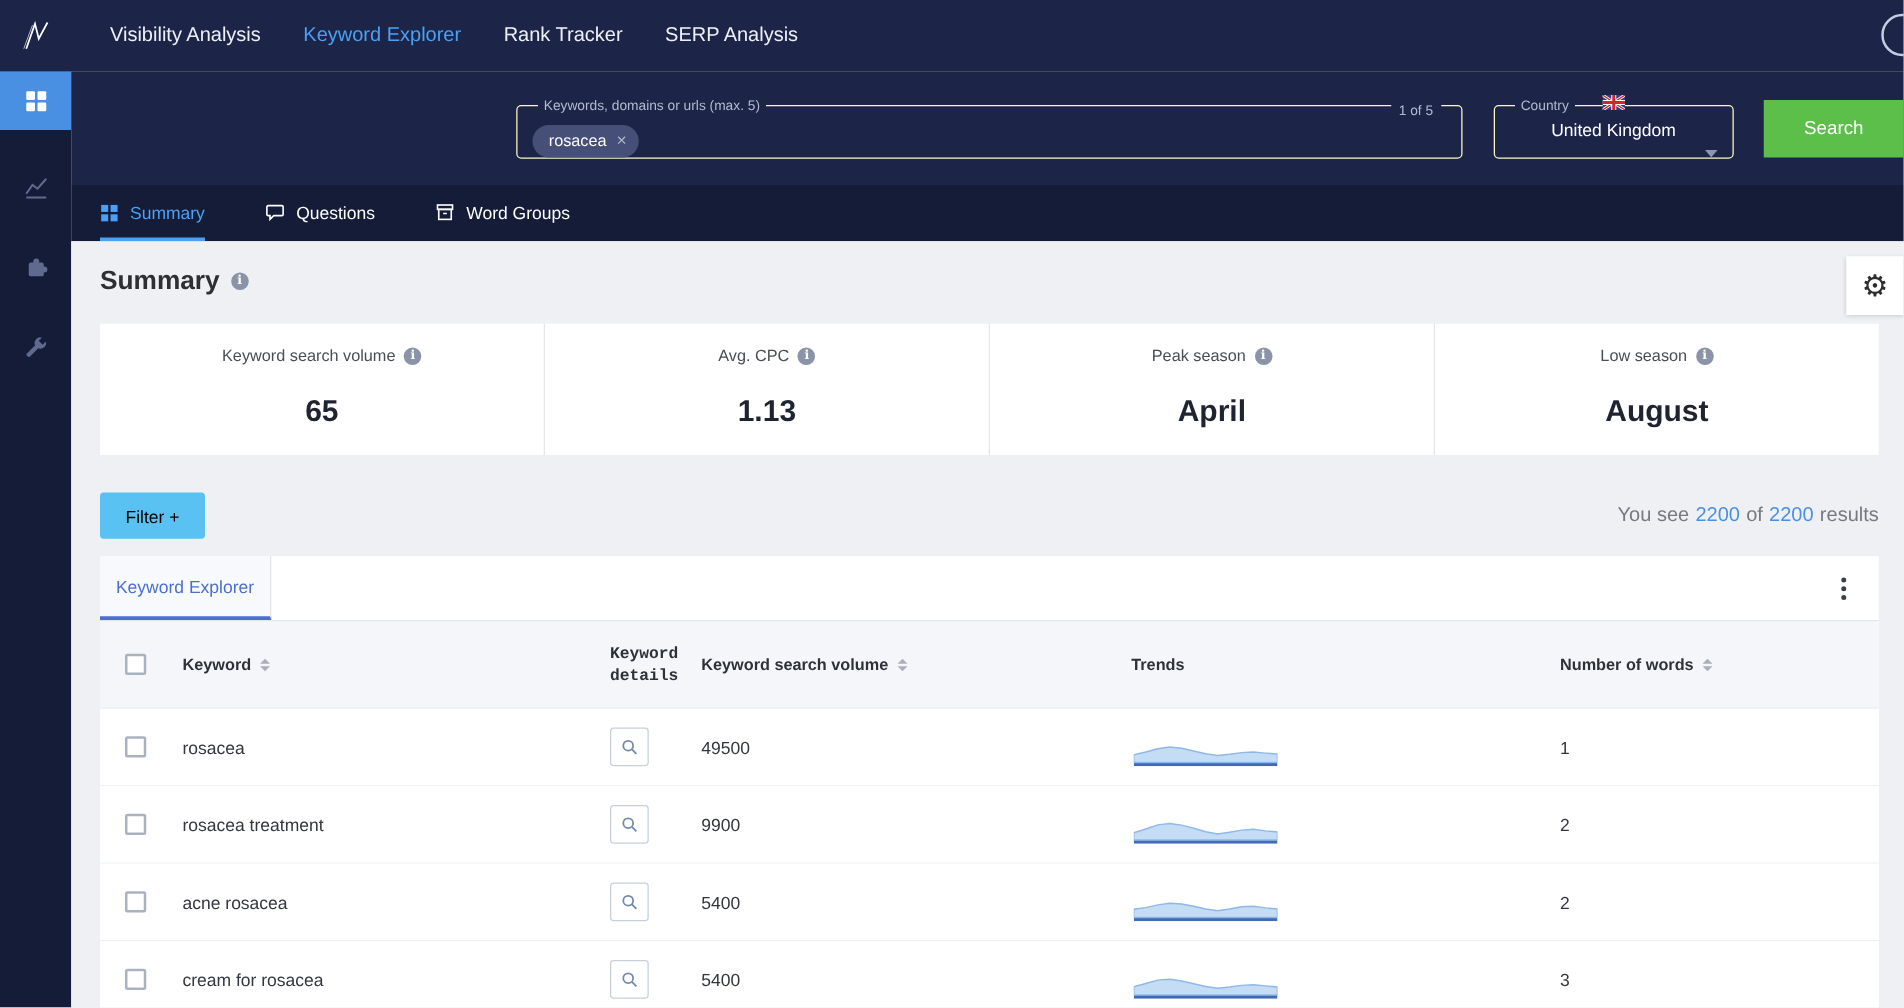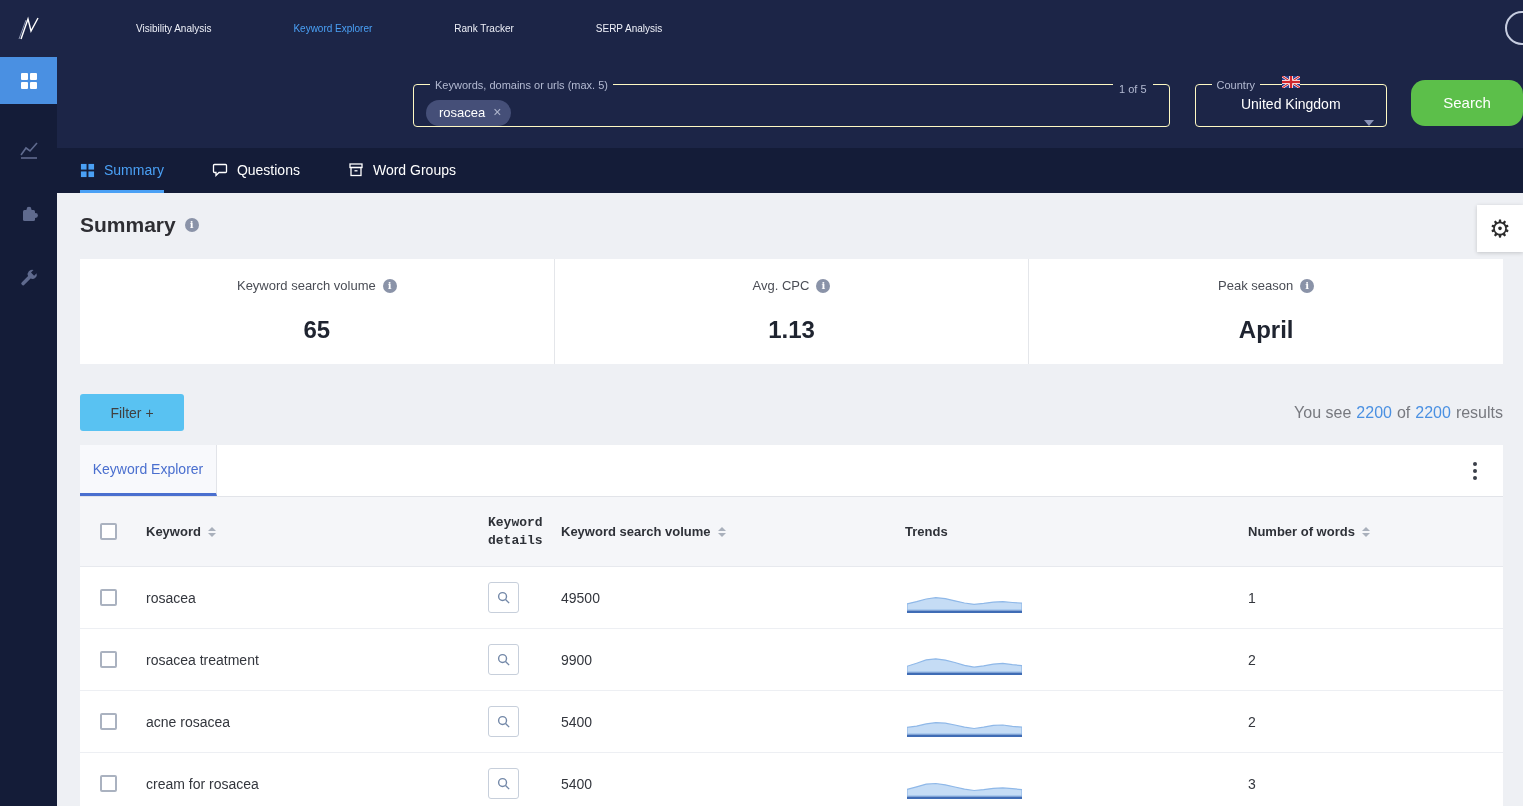--- a/index.html
+++ b/index.html
@@ -3,21 +3,21 @@
 <meta charset="utf-8">
 <style>
   * { box-sizing: border-box; margin: 0; padding: 0; }
   html,body { width: 1523px; height: 806px; overflow: hidden; }
   body { font-family: "Liberation Sans", sans-serif; background: #eef0f4; }
 
   
   .topbar { height: 57px; background: #1c2547; display: flex; align-items: center; position: relative; }
   .logo { width: 57px; display: flex; justify-content: center; align-items: center; }
   .topnav { display: flex; gap: 34px; margin-left: 31px; }
-  .nav-item { font-size: 10px; color: #eef0f8; cursor: pointer; margin-left: 48px; }
+  .nav-item { font-size: 16px; color: #eef0f8; cursor: pointer; }
   .nav-item.active { color: #4aa0f5; }
   .avatar { position: absolute; right: -16px; top: 11px; width: 34px; height: 34px;
             border: 2px solid #c6cde0; border-radius: 50%; }
 
   
   .body-row { display: flex; height: 749px; }
   .sidebar { width: 57px; background: #141c38; display: flex; flex-direction: column; align-items: center; flex: none; }
   .side-item { width: 57px; height: 47px; display: flex; align-items: center; justify-content: center;
                color: #5f6a8e; cursor: pointer; }
   .side-item.active { background: #4a90e2; color: #fff; }
@@ -34,21 +34,21 @@
   .chip { background: #454f78; color: #fff; font-size: 13px; border-radius: 14px;
           padding: 5px 10px 6px 13px; display: inline-flex; align-items: center; gap: 8px; margin-top: -6px; }
   .chip .x { color: #aeb5cc; font-size: 14px; cursor: pointer; line-height: 1; }
   .counter { position: absolute; top: -8px; right: 16px; font-size: 11px; color: #b3bad2;
              background: #1c2547; padding: 0 6px; }
   .country-inner { display: flex; align-items: center; gap: 8px; width: 100%; margin-top: -6px; flex-direction: column; }
   .country-name { color: #fff; font-size: 14px; }
   .caret { width: 0; height: 0; border-left: 5px solid transparent; border-right: 5px solid transparent;
            border-top: 6px solid #8a93b8; margin-left: auto; }
   .search-btn { margin-left: 24px; width: 112px; height: 46px; background: #5cbf4a; color: #fff;
-                font-size: 15px; border: none; border-radius: 14px; cursor: pointer; flex: none;
+                font-size: 15px; border: none; border-radius: 0; cursor: pointer; flex: none;
                 font-family: "Liberation Sans", sans-serif; }
 
   
   .tabbar { height: 45px; background: #141c38; display: flex; padding-left: 23px; gap: 48px; flex: none; }
   .tab { display: flex; align-items: center; gap: 9px; color: #fff; font-size: 14px;
          border-bottom: 3px solid transparent; cursor: pointer; padding-top: 2px; }
   .tab.active { color: #4aa0f5; border-bottom-color: #4aa0f5; }
 
   
   .main { flex: 1; background: #eef0f4; position: relative; padding: 0 20px 0 23px; overflow: hidden; }
@@ -62,21 +62,21 @@
           font-family: "DejaVu Serif", serif; flex: none; }
   .info::after { content: "i"; }
 
   .stats { margin-top: 22px; background: #fff; display: flex; }
   .stat { flex: 1; text-align: center; padding: 17px 0 20px; }
   .stat + .stat { border-left: 1px solid #e4e6ea; }
   .stat-label { font-size: 13px; color: #4a4d55; display: inline-flex; align-items: center; gap: 7px; }
   .stat-value { margin-top: 22px; font-size: 24px; font-weight: 700; color: #1f2430; }
 
   .filter-row { margin-top: 30px; display: flex; align-items: center; justify-content: space-between; }
-  .filter-btn { width: 104px; height: 37px; background: #59c2f2; color: #404040; border: none; border-radius: 3px;
+  .filter-btn { width: 84px; height: 37px; background: #59c2f2; color: #000000; border: none; border-radius: 3px;
                 font-size: 14px; cursor: pointer; font-family: "Liberation Sans", sans-serif; }
   .results { font-size: 16px; color: #77797f; display: flex; gap: 5px; align-items: center; }
   .results .num { color: #4a90e2; cursor: pointer; }
 
   
   .table-card { margin-top: 14px; background: #fff; padding-bottom: 4px; }
   .tab-row { height: 52px; border-bottom: 1px solid #e2e4e9; display: flex; align-items: stretch; position: relative; }
   .table-tab { width: 137px; display: flex; align-items: center; justify-content: center; font-size: 14px;
                color: #4a6fcf; background: #f8f9fc; border-right: 1px solid #e2e4e9;
                border-bottom: 3px solid #4a6fcf; cursor: pointer; }
@@ -235,20 +235,27 @@
             </div>
           <div class="stat-value">1.13</div>
         </div>
         <div class="stat">
           <div class="stat-label">
               <span>Peak season</span>
               <span class="info"></span>
             </div>
           <div class="stat-value">April</div>
         </div>
+        <div class="stat">
+          <div class="stat-label">
+              <span>Low season</span>
+              <span class="info"></span>
+            </div>
+          <div class="stat-value">August</div>
+        </div>
       </div>
 
       <div class="filter-row">
         <button class="filter-btn">Filter +</button>
         <div class="results">
           <span>You see</span>
           <span class="num">2200</span>
           <span>of</span>
           <span class="num">2200</span>
           <span>results</span>

